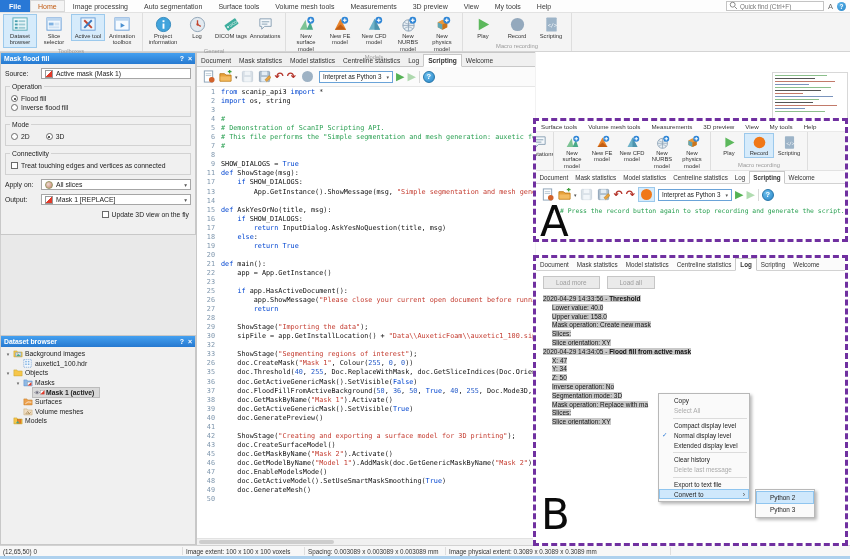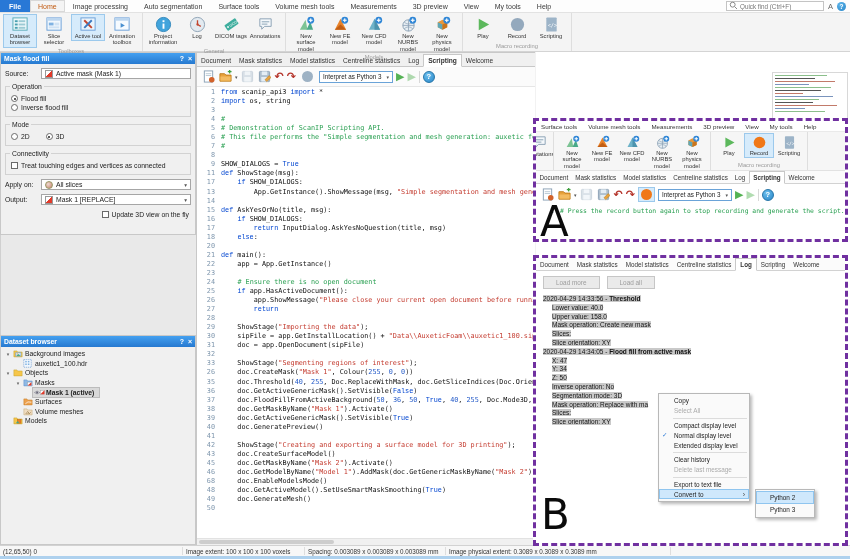--- a/index.html
+++ b/index.html
@@ -78,21 +78,21 @@
   .interp{border:1px solid #6aa3d8;background:#fff;height:12px;display:flex;align-items:center;font-size:6.3px;padding:0 3px;gap:5px;color:#222;}
   .interp .arr{font-size:5px;color:#555;}
   .runbtn{color:#54b254;font-size:11px;line-height:1;}
   .runbtn.dim{opacity:.45;}
   .tsep{width:1px;height:12px;background:#d8d8d8;}
   .ehelp{width:12px;height:12px;border-radius:50%;background:radial-gradient(circle at 35% 30%,#6cc0ee,#2a86c8);color:#fff;font-weight:bold;font-size:7.5px;display:flex;align-items:center;justify-content:center;border:1px solid #2575a8;}
   .code{position:absolute;top:35px;left:0;right:0;bottom:7px;overflow:hidden;font-family:"DejaVu Sans Mono","Liberation Mono",monospace;font-size:6.8px;line-height:9.04px;color:#111;}
   .cline{display:flex;white-space:pre;}
   .lnum{width:24px;text-align:right;padding-right:6px;color:#7e96ad;flex-shrink:0;}
   .ltext{white-space:pre;}
-  .kw{color:#0045d0;font-family:Liberation Mono, monospace;}
+  .kw{color:#0045d0;}
   .str{color:#c43c30;}
   .com{color:#2aa052;}
   .num{color:#2259c8;}
   .hscroll{position:absolute;bottom:0;left:0;right:0;height:7px;background:#f0f0f0;border-top:1px solid #e2e2e2;}
   .hthumb{position:absolute;left:2px;top:1px;bottom:1px;width:40%;background:#cdcdcd;border-radius:3px;}
 
   
   .rightbg{position:absolute;left:536px;top:52px;right:0;bottom:14px;background:#fff;}
   .thumb{position:absolute;left:772px;top:72px;width:76px;height:54px;background:#fff;border:1px solid #d8d8d8;padding:2px;z-index:1;}
   .thumb .bar{height:1px;margin-bottom:2px;}
@@ -618,47 +618,46 @@
         <div class="cline"><span class="lnum">8</span><span class="ltext"></span></div>
         <div class="cline"><span class="lnum">9</span><span class="ltext">SHOW_DIALOGS = <span class="kw">True</span></span></div>
         <div class="cline"><span class="lnum">11</span><span class="ltext"><span class="kw">def</span> ShowStage(msg):</span></div>
         <div class="cline"><span class="lnum">17</span><span class="ltext">    <span class="kw">if</span> SHOW_DIALOGS:</span></div>
         <div class="cline"><span class="lnum">13</span><span class="ltext">        App.GetInstance().ShowMessage(msg, <span class="str">"Simple segmentation and mesh genera</span></span></div>
         <div class="cline"><span class="lnum">14</span><span class="ltext"></span></div>
         <div class="cline"><span class="lnum">15</span><span class="ltext"><span class="kw">def</span> AskYesOrNo(title, msg):</span></div>
         <div class="cline"><span class="lnum">16</span><span class="ltext">    <span class="kw">if</span> SHOW_DIALOGS:</span></div>
         <div class="cline"><span class="lnum">17</span><span class="ltext">        <span class="kw">return</span> InputDialog.AskYesNoQuestion(title, msg)</span></div>
         <div class="cline"><span class="lnum">18</span><span class="ltext">    <span class="kw">else</span>:</span></div>
+        <div class="cline"><span class="lnum">19</span><span class="ltext">        <span class="kw">return</span> <span class="kw">True</span></span></div>
         <div class="cline"><span class="lnum">20</span><span class="ltext"></span></div>
         <div class="cline"><span class="lnum">21</span><span class="ltext"><span class="kw">def</span> main():</span></div>
         <div class="cline"><span class="lnum">22</span><span class="ltext">    app = App.GetInstance()</span></div>
         <div class="cline"><span class="lnum">23</span><span class="ltext"></span></div>
-        <div class="cline"><span class="lnum">24</span><span class="ltext">    <span class="com"># Ensure there is no open document</span></span></div>
         <div class="cline"><span class="lnum">25</span><span class="ltext">    <span class="kw">if</span> app.HasActiveDocument():</span></div>
         <div class="cline"><span class="lnum">26</span><span class="ltext">        app.ShowMessage(<span class="str">"Please close your current open document before running</span></span></div>
         <div class="cline"><span class="lnum">27</span><span class="ltext">        <span class="kw">return</span></span></div>
         <div class="cline"><span class="lnum">28</span><span class="ltext"></span></div>
         <div class="cline"><span class="lnum">29</span><span class="ltext">    ShowStage(<span class="str">"Importing the data"</span>);</span></div>
         <div class="cline"><span class="lnum">30</span><span class="ltext">    sipFile = app.GetInstallLocation() + <span class="str">"Data\\AuxeticFoam\\auxetic1_100.sip"</span></span></div>
-        <div class="cline"><span class="lnum">31</span><span class="ltext">    doc = app.OpenDocument(sipFile)</span></div>
         <div class="cline"><span class="lnum">32</span><span class="ltext"></span></div>
         <div class="cline"><span class="lnum">33</span><span class="ltext">    ShowStage(<span class="str">"Segmenting regions of interest"</span>);</span></div>
         <div class="cline"><span class="lnum">26</span><span class="ltext">    doc.CreateMask(<span class="str">"Mask 1"</span>, Colour(<span class="num">255</span>, <span class="num">0</span>, <span class="num">0</span>))</span></div>
         <div class="cline"><span class="lnum">35</span><span class="ltext">    doc.Threshold(<span class="num">40</span>, <span class="num">255</span>, Doc.ReplaceWithMask, doc.GetSliceIndices(Doc.Orienta</span></div>
         <div class="cline"><span class="lnum">36</span><span class="ltext">    doc.GetActiveGenericMask().SetVisible(<span class="kw">False</span>)</span></div>
         <div class="cline"><span class="lnum">37</span><span class="ltext">    doc.FloodFillFromActiveBackground(<span class="num">50</span>, <span class="num">36</span>, <span class="num">50</span>, <span class="kw">True</span>, <span class="num">40</span>, <span class="num">255</span>, Doc.Mode3D, Do</span></div>
         <div class="cline"><span class="lnum">38</span><span class="ltext">    doc.GetMaskByName(<span class="str">"Mask 1"</span>).Activate()</span></div>
         <div class="cline"><span class="lnum">39</span><span class="ltext">    doc.GetActiveGenericMask().SetVisible(<span class="kw">True</span>)</span></div>
         <div class="cline"><span class="lnum">40</span><span class="ltext">    doc.GeneratePreview()</span></div>
         <div class="cline"><span class="lnum">41</span><span class="ltext"></span></div>
         <div class="cline"><span class="lnum">42</span><span class="ltext">    ShowStage(<span class="str">"Creating and exporting a surface model for 3D printing"</span>);</span></div>
         <div class="cline"><span class="lnum">43</span><span class="ltext">    doc.CreateSurfaceModel()</span></div>
         <div class="cline"><span class="lnum">45</span><span class="ltext">    doc.GetMaskByName(<span class="str">"Mask 2"</span>).Activate()</span></div>
         <div class="cline"><span class="lnum">46</span><span class="ltext">    doc.GetModelByName(<span class="str">"Model 1"</span>).AddMask(doc.GetGenericMaskByName(<span class="str">"Mask 2"</span>))</span></div>
-        <div class="cline"><span class="lnum">68</span><span class="ltext">    doc.EnableModelsMode()</span></div>
+        <div class="cline"><span class="lnum">47</span><span class="ltext">    doc.EnableModelsMode()</span></div>
         <div class="cline"><span class="lnum">48</span><span class="ltext">    doc.GetActiveModel().SetUseSmartMaskSmoothing(<span class="kw">True</span>)</span></div>
         <div class="cline"><span class="lnum">49</span><span class="ltext">    doc.GenerateMesh()</span></div>
         <div class="cline"><span class="lnum">50</span><span class="ltext"></span></div>
       </div>
     <div class="hscroll">
         <span class="hthumb"></span>
       </div>
   </div>
 
   <div class="rightbg"></div>

